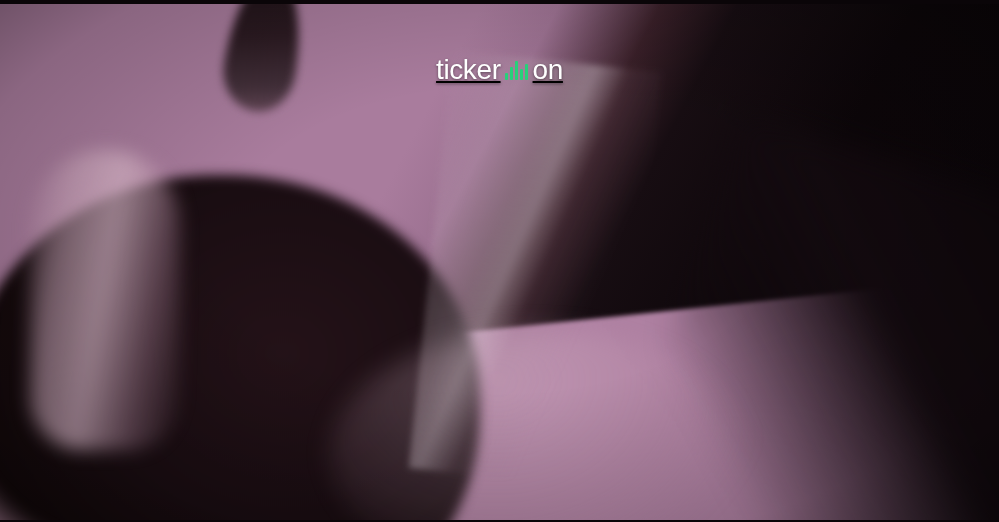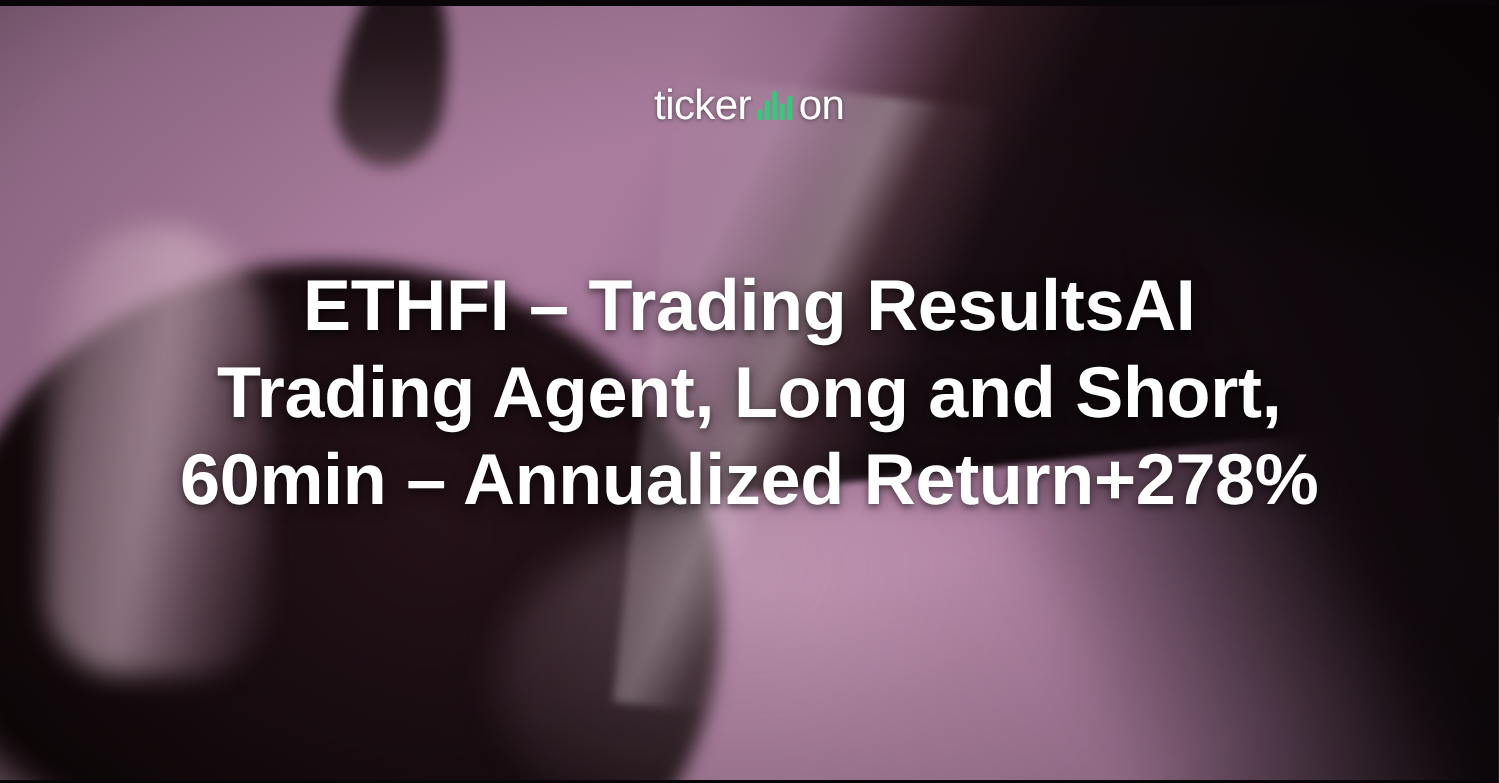--- a/index.html
+++ b/index.html
@@ -210,20 +210,21 @@
   #brand-logo {
     position: absolute;
     top: 52px;
     left: 0;
     right: 0;
     display: flex;
     align-items: center;
     justify-content: center;
     gap: 1px;
     height: 36px;
+    text-decoration: underline;
   }
   .brand-word {
     color: #ffffff;
     font-size: 28px;
     font-weight: 400;
     letter-spacing: -0.4px;
     line-height: 1;
     text-shadow: 0 1px 3px rgba(0,0,0,0.45);
   }
   #brand-bars-icon {
@@ -293,20 +294,15 @@
       <span id="brand-bars-icon">
         <span style="height: 7px; background: rgb(40, 208, 122);"></span>
         <span style="height: 13px; background: rgb(40, 208, 122);"></span>
         <span style="height: 19px; background: rgb(40, 208, 122);"></span>
         <span style="height: 11px; background: rgb(40, 208, 122);"></span>
         <span style="height: 16px; background: rgb(40, 208, 122);"></span>
       </span>
       <span class="brand-word">on</span>
     </div>
 
-    <h1 id="headline">
-      <span class="headline-line">ETHFI – Trading ResultsAI</span>
-      <span class="headline-line">Trading Agent, Long and Short,</span>
-      <span class="headline-line">60min – Annualized Return+278%</span>
-    </h1>
 
   </div>
 </div>
 
 </body></html>

